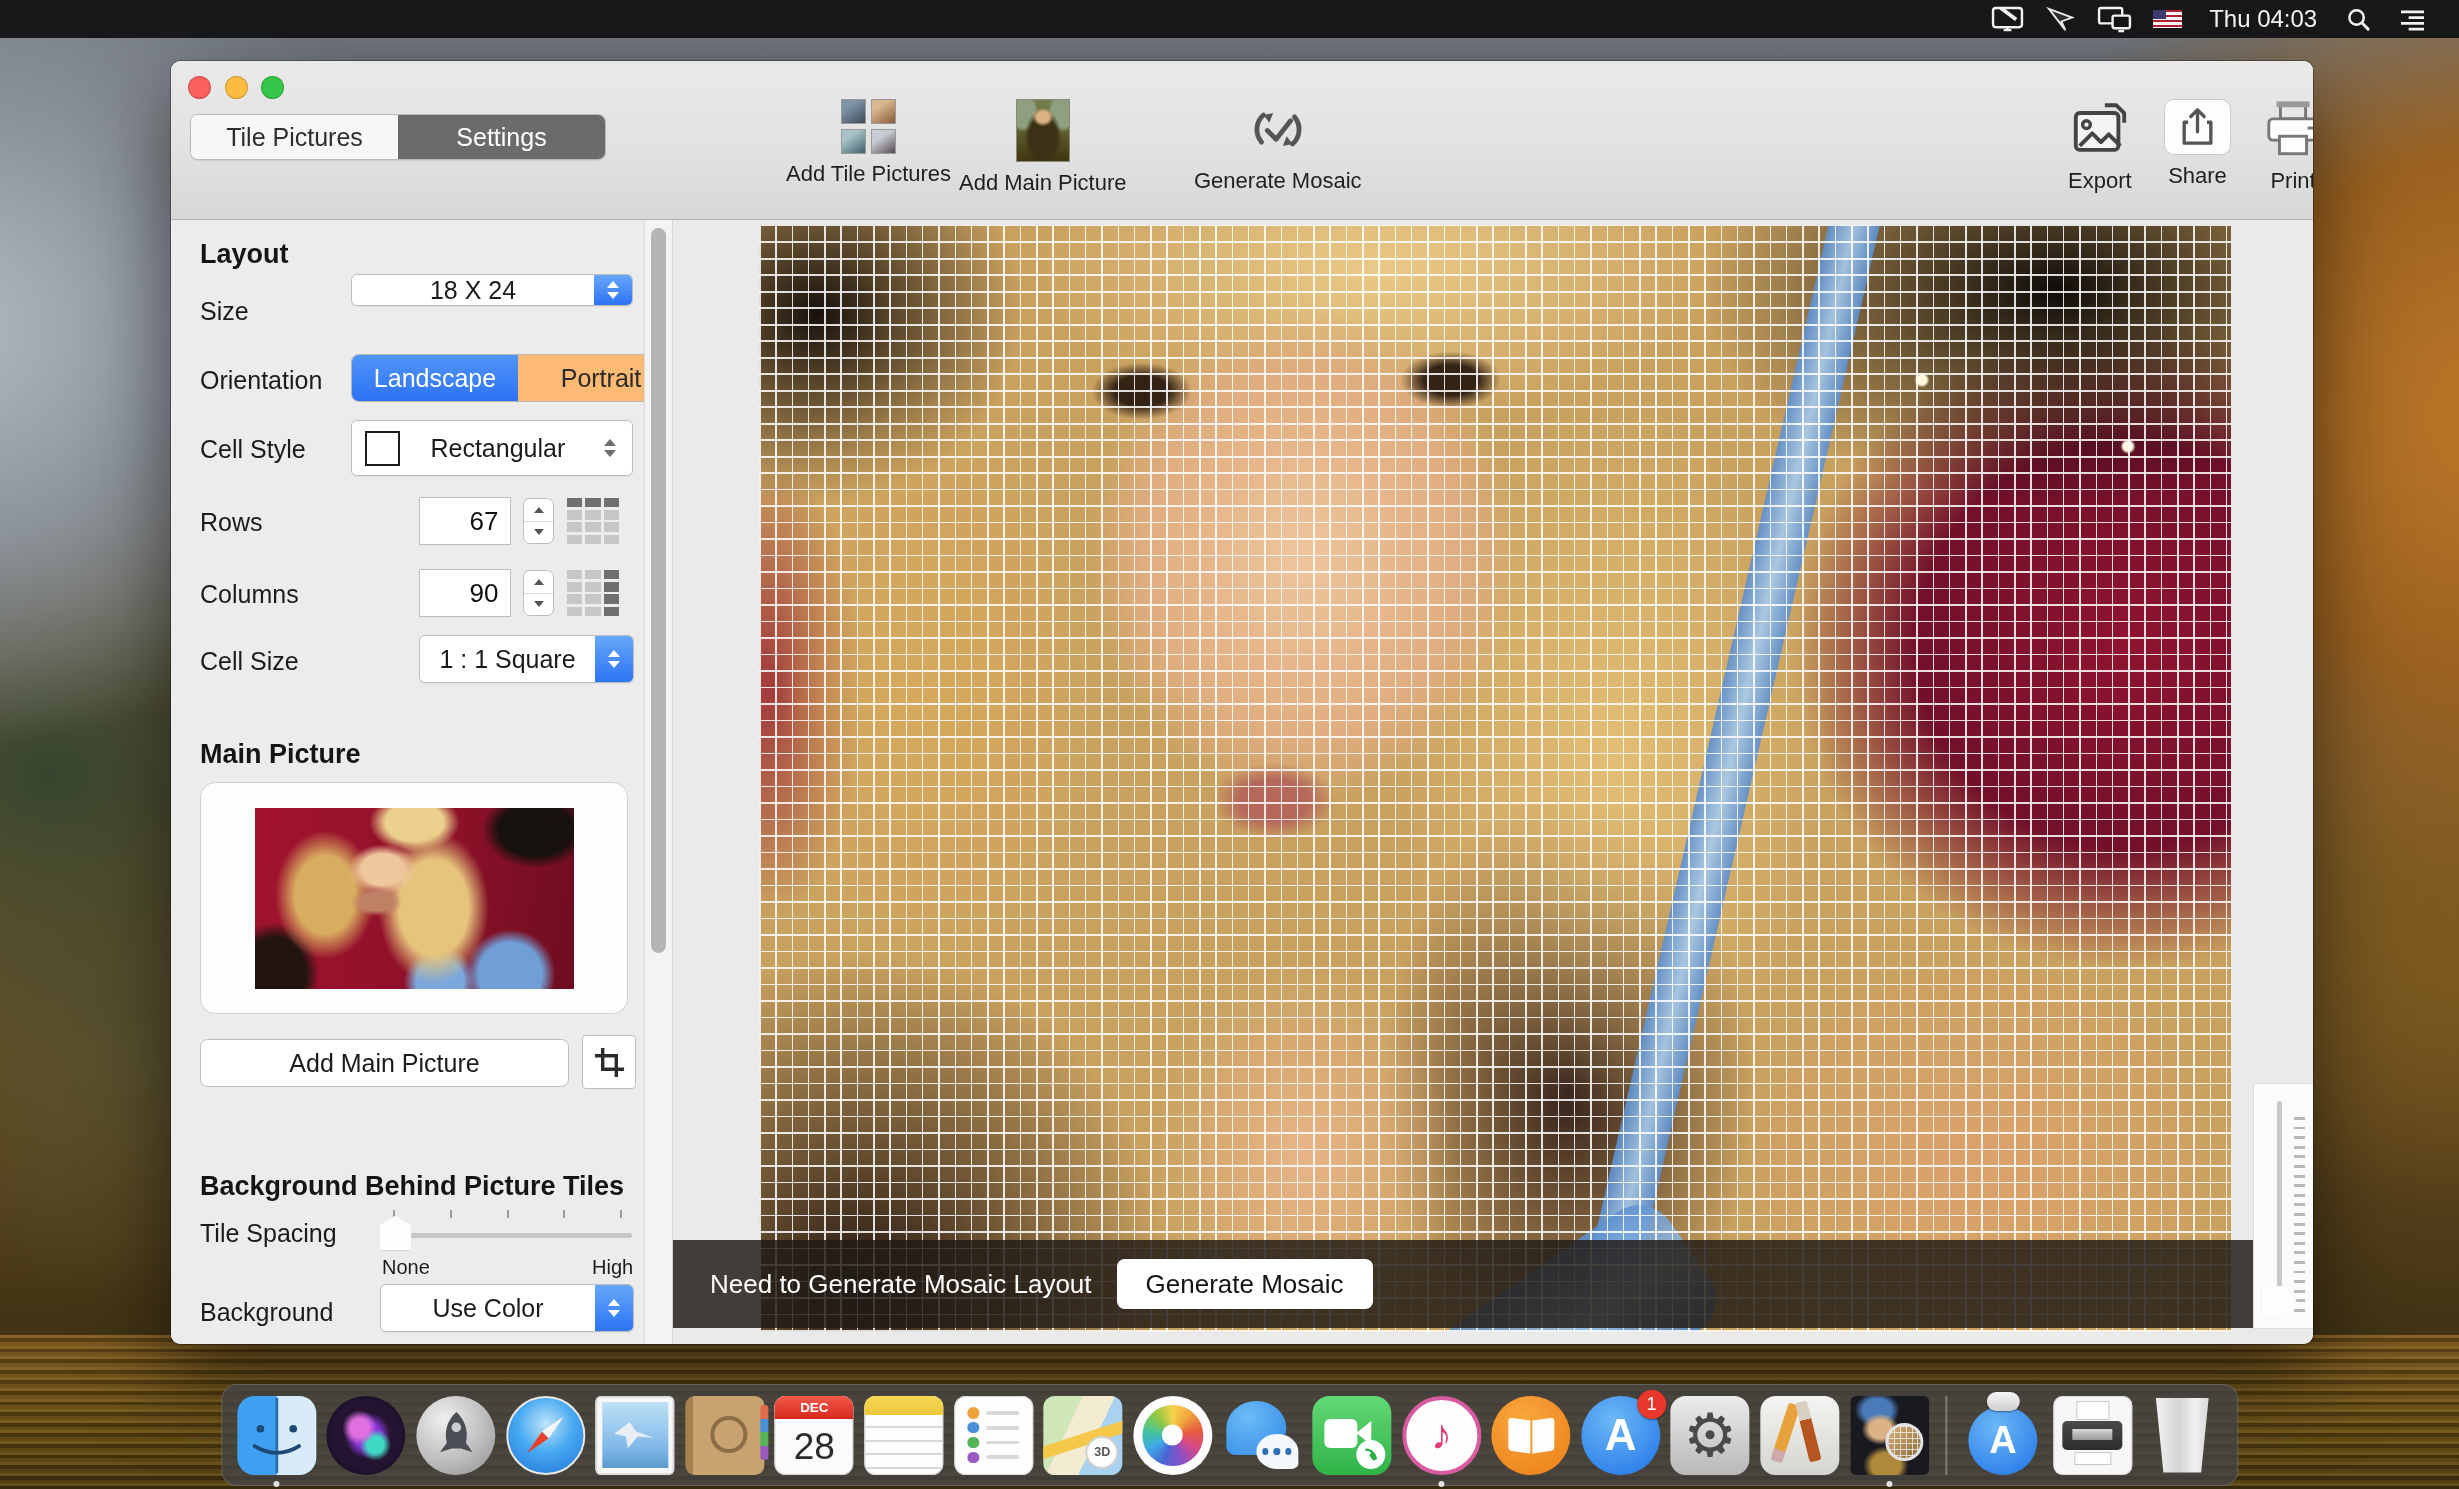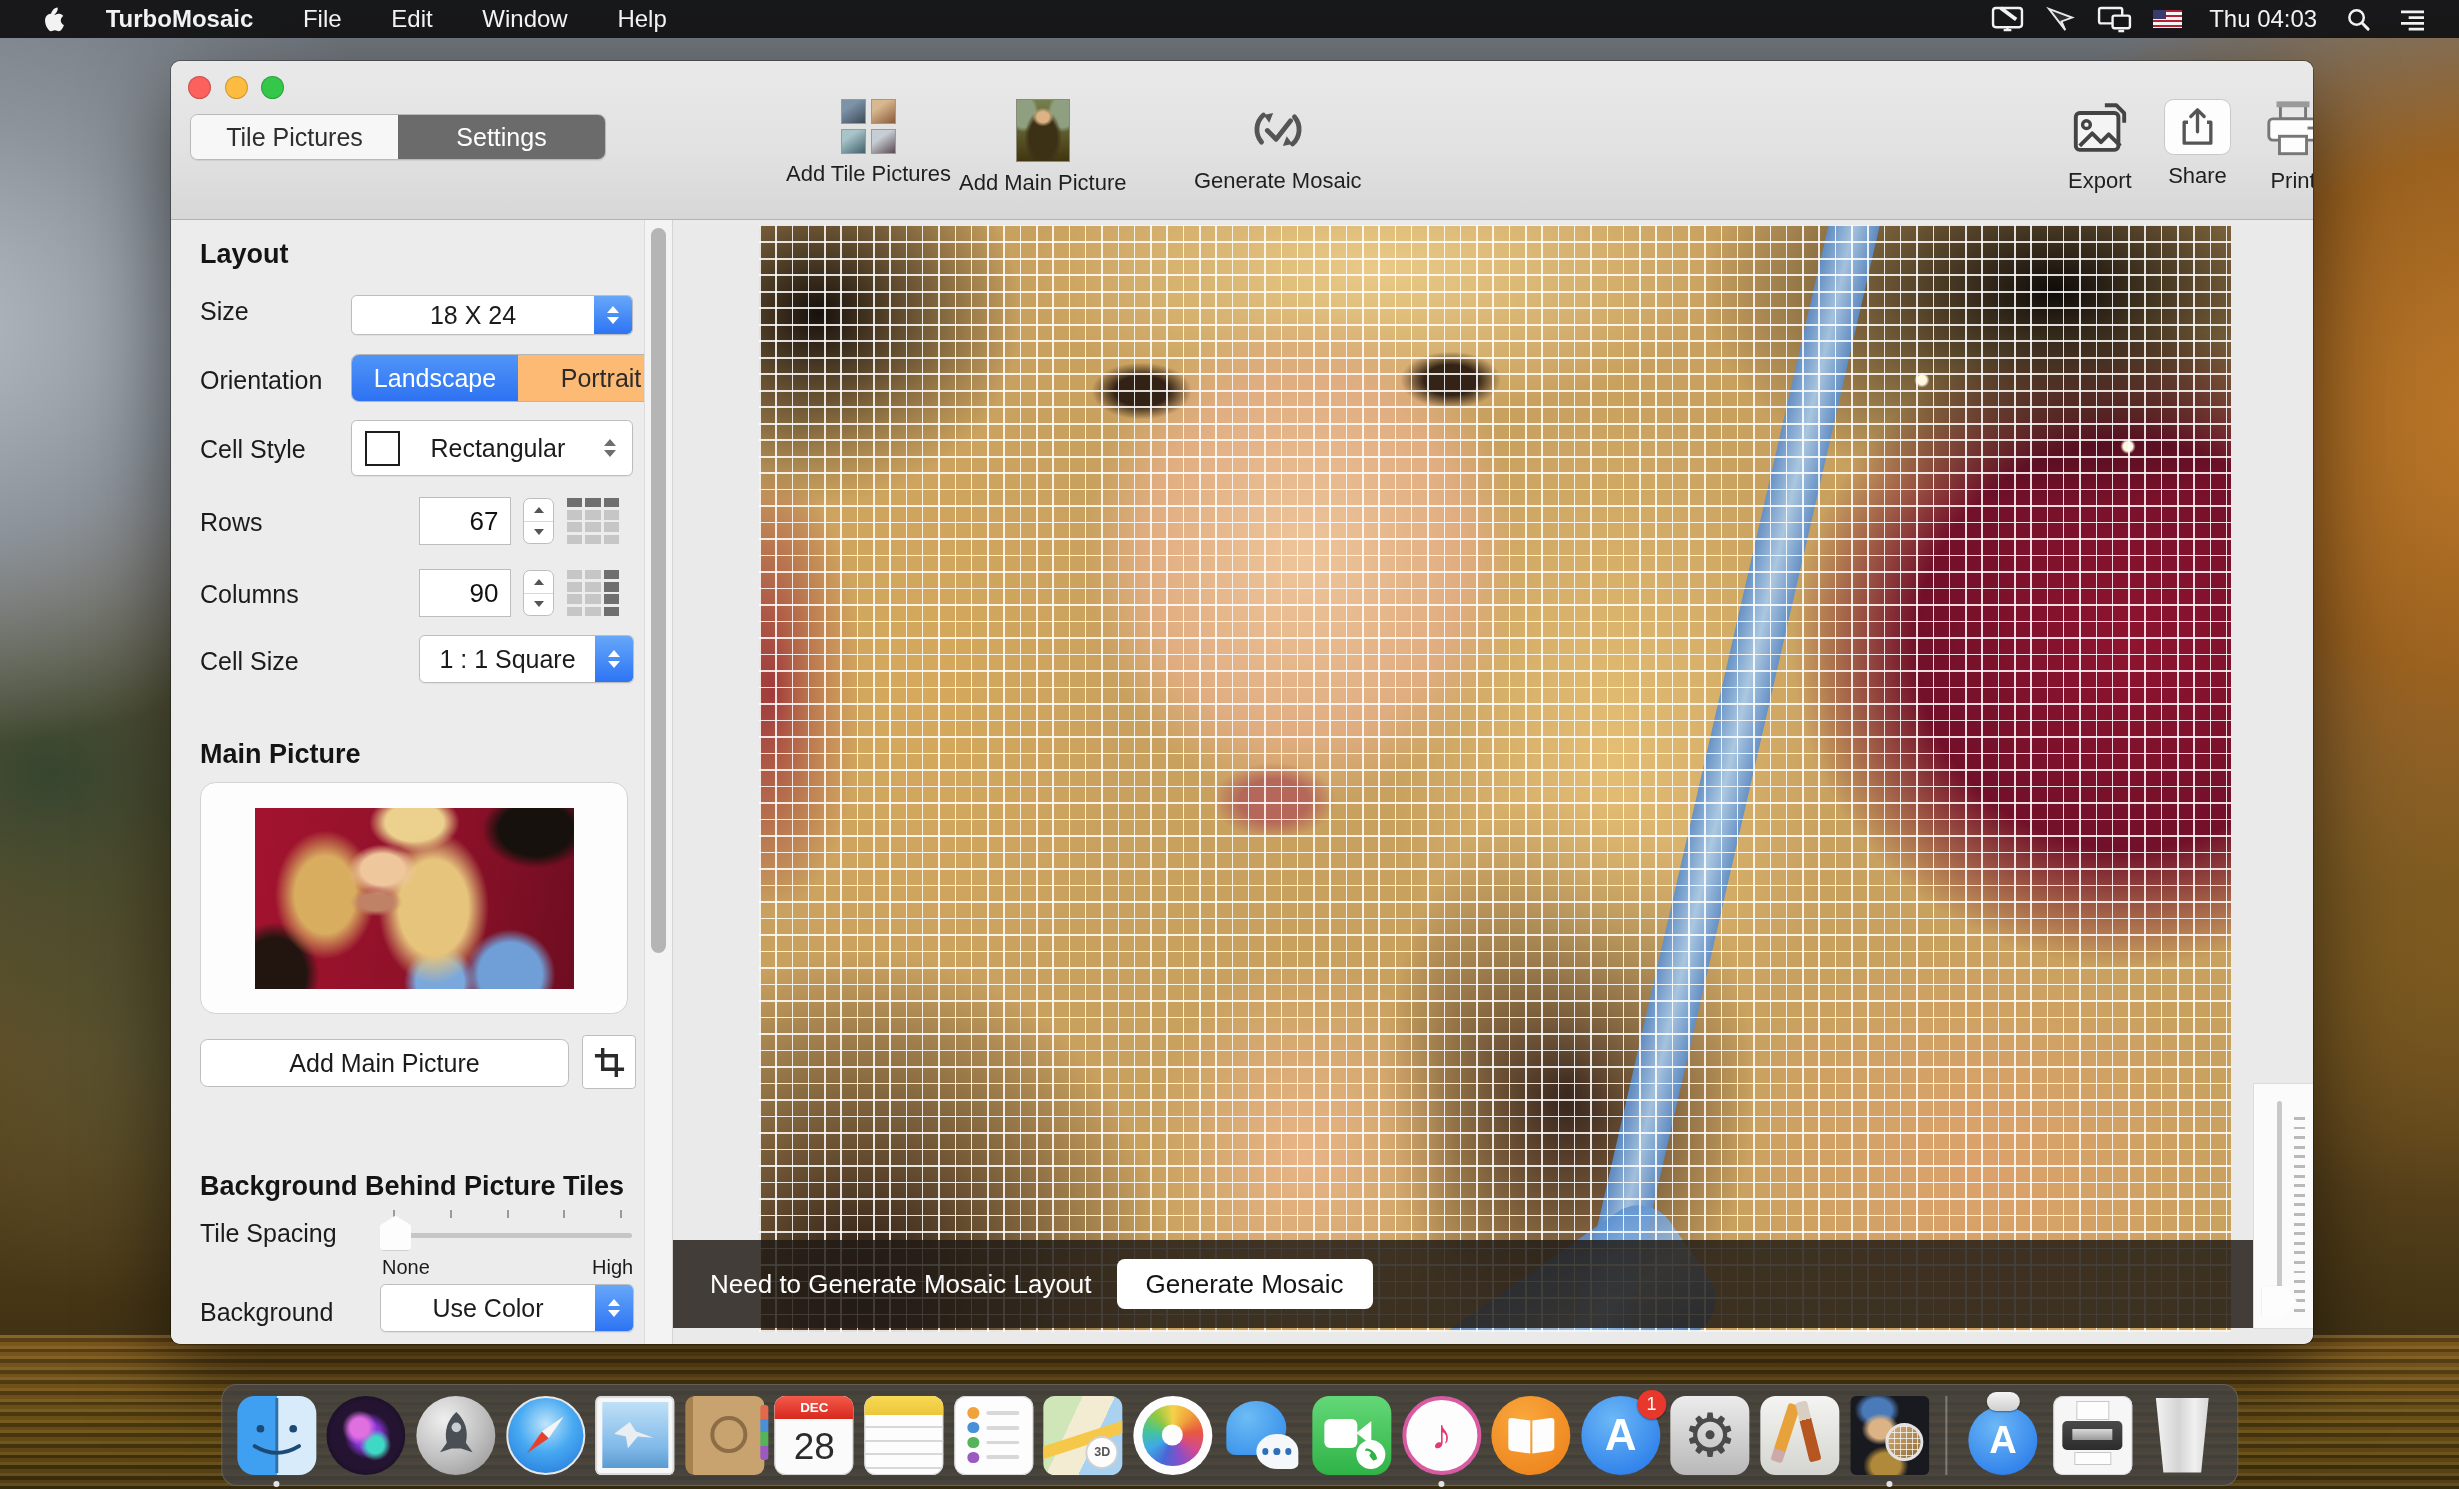--- a/index.html
+++ b/index.html
@@ -334,32 +334,20 @@
     clip-path:polygon(8% 0, 92% 0, 80% 100%, 20% 100%); border-radius:3.8px; }
 </style>
 </head>
 <body>
 
 <div class="desktop">
   <div class="water"></div>
 </div>
 
 <div class="menubar">
-  <div class="mb-left">
-    <div class="mb-ic">
-      <svg width="23" height="27" viewBox="0 0 24 28">
-          <path fill="#f2f2f2" d="M12.6 7.2c1.2-1.5 2-3.5 1.7-5.6-1.8.1-3.9 1.2-5.1 2.7-1.1 1.3-2.1 3.4-1.8 5.4 2 .2 4-1 5.2-2.5zm4.9 7.7c0-3 2.5-4.5 2.6-4.6-1.4-2.1-3.6-2.4-4.4-2.4-1.9-.2-3.6 1.1-4.6 1.1-1 0-2.4-1.1-4-1-2 0-3.9 1.2-5 3-2.1 3.7-.5 9.2 1.5 12.2 1 1.5 2.2 3.1 3.8 3 1.5-.1 2.1-1 4-1s2.4 1 4 1 2.7-1.5 3.7-2.9c1.2-1.7 1.6-3.3 1.7-3.4-.1-.1-3.3-1.3-3.3-5z"></path>
-        </svg>
-    </div>
-    <div class="mb-item mb-app">TurboMosaic</div>
-    <div class="mb-item">File</div>
-    <div class="mb-item">Edit</div>
-    <div class="mb-item">Window</div>
-    <div class="mb-item">Help</div>
-  </div>
   <div class="mb-right">
     <div class="mb-ic">
       <svg width="33" height="27" viewBox="0 0 34 28">
           <rect x="2" y="2" width="30" height="20" rx="3" fill="none" stroke="#f2f2f2" stroke-width="2.5"></rect>
           <path d="M10 2 26 14" stroke="#f2f2f2" stroke-width="4"></path>
           <path d="M13 25 h8 M17 22 v3" stroke="#f2f2f2" stroke-width="2.5"></path>
         </svg>
     </div>
     <div class="mb-ic">
       <svg width="29" height="27" viewBox="0 0 30 28">
@@ -461,21 +449,21 @@
       <div class="tblabel">Print</div>
     </div>
   </div>
 
   <div class="content">
 
     <div class="sidebar">
       <div class="sb-title" style="top:19px;">Layout</div>
 
       <div class="sb-label" style="top:77px;">Size</div>
-      <div class="popup" style="left:180px; top:75px; width:282px; height:40px;">
+      <div class="popup" style="left:180px; top:54px; width:282px; height:32px;">
         <div class="ptext">18 X 24</div>
         <div class="bluestep">
             <div class="tri-u"></div>
             <div class="tri-d"></div>
           </div>
       </div>
 
       <div class="sb-label" style="top:146px;">Orientation</div>
       <div class="seg" style="left:180px; top:134px; width:334px; height:48px;">
         <div class="seg-on">Landscape</div>

